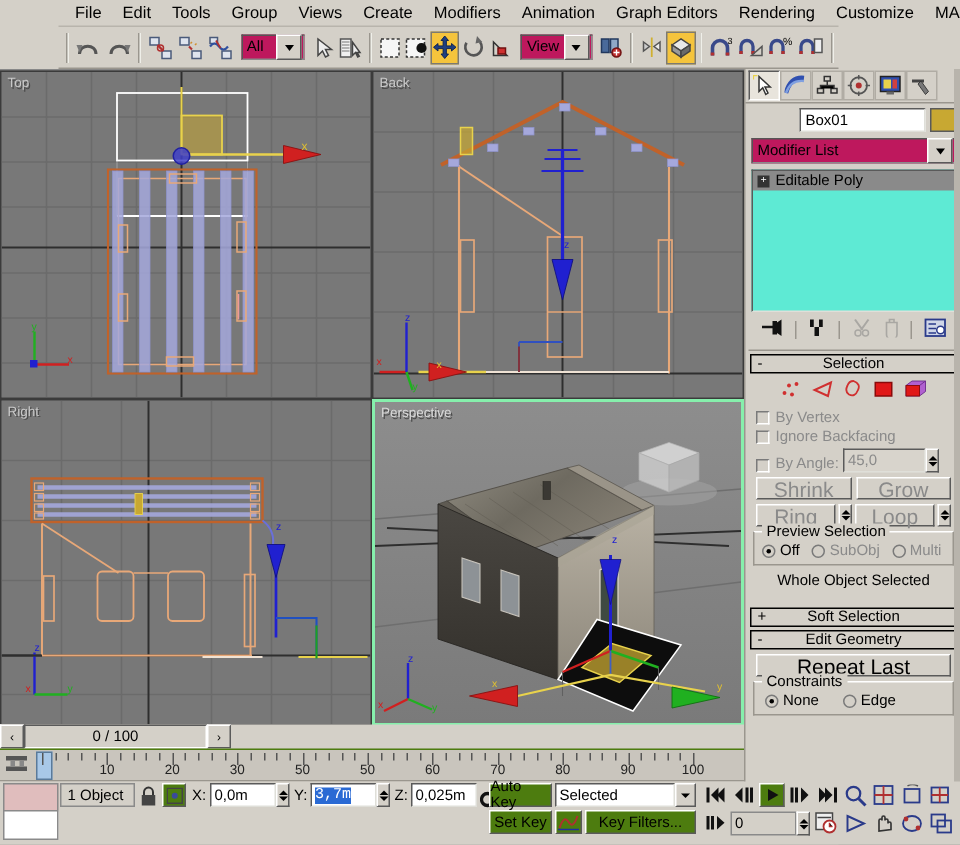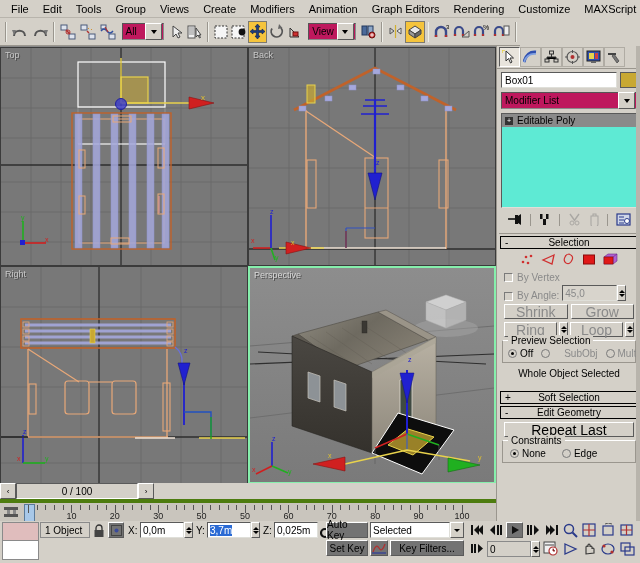--- a/index.html
+++ b/index.html
@@ -1,21 +1,21 @@
 <!DOCTYPE html>
 <html><head>
 <meta charset="utf-8">
 <style>
   html,body{margin:0;padding:0;background:#d4d0c8;}
   body{
     width:640px;height:563px;overflow:hidden;
     font-family:"Liberation Sans",sans-serif;font-size:10px;color:#000;
     -webkit-font-smoothing:none;
   }
-  .app{position:relative;width:520px;height:563px;background:#d4d0c8;}
+  .app{position:relative;width:520px;height:563px;background:#d4d0c8;padding-left:39px;}
 
   
   .menubar{height:17px;background:#d4d0c8;display:flex;align-items:center;padding-left:4px;
            border-bottom:1px solid #b8b4ac;}
   .menu-item{padding:2px 7px;font-size:11px;color:#000;cursor:default;white-space:nowrap;}
 
   
   .toolbar{height:27px;background:#d4d0c8;display:flex;align-items:center;padding-left:2px;
            border-bottom:1px solid #9a968e;}
   .tbtn{width:22px;height:22px;margin:0 0px;display:flex;align-items:center;justify-content:center;
@@ -38,35 +38,35 @@
   .vp.active .vp-label{color:#d8d8d8;}
 
   
   .timefield{position:absolute;left:0;top:483px;width:496px;height:16px;background:#d4d0c8;
              display:flex;align-items:center;}
   .tf-btn{width:14px;height:14px;background:#d4d0c8;border:1px solid #fff;border-right-color:#5a5a5a;
           border-bottom-color:#5a5a5a;display:flex;align-items:center;justify-content:center;font-size:8px;}
   .tf-box{width:120px;height:14px;background:#d4d0c8;border:1px solid #5a5a5a;border-right-color:#fff;
           border-bottom-color:#fff;display:flex;align-items:center;justify-content:center;font-size:10px;}
   .trackbar{position:absolute;left:0;top:499px;width:496px;height:20px;background:#c9c5bd;
-            border-top:4px solid #4d7c0f;border-bottom:1px solid #9a968e;overflow:hidden;}
+            border-top:1px solid #4d7c0f;border-bottom:1px solid #9a968e;overflow:hidden;}
   .tick{position:absolute;top:2px;width:1px;background:#555;}
   .ticklbl{position:absolute;top:8px;font-size:9px;color:#222;transform:translateX(-50%);}
   .slider{position:absolute;top:1px;width:9px;height:17px;background:#a8c8e8;border:1px solid #5a7a9a;}
 
   
   .statusbar{position:absolute;left:0;top:521px;width:640px;height:42px;background:#d4d0c8;}
   .sb-field{height:16px;background:#fff;border:1px solid #5a5a5a;border-right-color:#dfdfd9;
             border-bottom-color:#dfdfd9;display:flex;align-items:center;padding-left:2px;font-size:10px;box-sizing:border-box;}
   .spin{width:9px;height:16px;display:flex;flex-direction:column;justify-content:center;align-items:center;
         background:#d4d0c8;border:1px solid #fff;border-right-color:#5a5a5a;border-bottom-color:#5a5a5a;box-sizing:border-box;}
   .spin i{border-left:3px solid transparent;border-right:3px solid transparent;display:block;}
   .spin i.up{border-bottom:3px solid #000;margin-bottom:1px;}
   .spin i.dn{border-top:3px solid #000;}
-  .btn3d{background:#737373;border:1px solid #fff;border-right-color:#5a5a5a;border-bottom-color:#5a5a5a;
+  .btn3d{background:#4d7c0f;border:1px solid #fff;border-right-color:#5a5a5a;border-bottom-color:#5a5a5a;
          display:flex;align-items:center;justify-content:center;font-size:10px;box-sizing:border-box;}
 
   
   .cmdpanel{position:absolute;left:496px;top:46px;width:144px;height:475px;background:#d4d0c8;
             border-left:1px solid #9a968e;}
   .cp-tabs{display:flex;height:22px;align-items:center;padding-left:2px;border-bottom:1px solid #9a968e;}
   .cp-tab{width:21px;height:20px;display:flex;align-items:center;justify-content:center;
           border:1px solid #b0aca4;box-sizing:border-box;background:#d4d0c8;}
   .cp-tab.sel{background:#e8e4dc;border-color:#5a5a5a #fff #fff #5a5a5a;}
   .namefield{height:16px;background:#fff;border:1px solid #5a5a5a;border-right-color:#dfdfd9;
@@ -636,21 +636,21 @@
 
     <div style="position:absolute;left:128px;top:4px;font-size:10px;">X:</div>
     <div class="sb-field" style="position:absolute;left:140px;top:1px;width:44px;">0,0m</div>
     <div class="spin" style="position:absolute;left:184px;top:1px;">
         <i class="up"></i>
         <i class="dn"></i>
       </div>
 
     <div style="position:absolute;left:196px;top:4px;font-size:10px;">Y:</div>
     <div class="sb-field" style="position:absolute;left:207px;top:1px;width:44px;">
-        <span style="background:#2a6ad4;color:#fff;">3,7m</span>
+        <span style="background:#2a6ad4;color:#fff;font-family:Liberation Mono, monospace;">3,7m</span>
       </div>
     <div class="spin" style="position:absolute;left:251px;top:1px;">
         <i class="up"></i>
         <i class="dn"></i>
       </div>
 
     <div style="position:absolute;left:263px;top:4px;font-size:10px;">Z:</div>
     <div class="sb-field" style="position:absolute;left:274px;top:1px;width:44px;overflow:hidden;">0,025m</div>
 
     <div style="position:absolute;left:320px;top:5px;">
@@ -818,21 +818,21 @@
           </svg>
       </div>
       <div class="cp-tab">
         <svg width="15" height="14" viewBox="0 0 15 14">
             <path d="M1 3 h8 v2 h-8 Z" fill="#444"></path>
             <path d="M7 4 L12 11 L10 13 L5 6 Z" fill="#777" stroke="#333" stroke-width="0.6"></path>
           </svg>
       </div>
     </div>
 
-    <div style="display:flex;align-items:center;padding:3px 3px 0 4px;gap:3px;">
+    <div style="display:flex;align-items:center;padding:3px 3px 0 4px;gap:3px;margin-left:32px;">
       <div class="namefield" style="flex:1;">Box01</div>
       <div class="colorswatch"></div>
     </div>
 
     <div class="combo" style="margin:4px 4px 0 4px;height:17px;">
       <span class="val">Modifier List</span>
       <div class="arrow">
           <i></i>
         </div>
     </div>
@@ -921,20 +921,24 @@
               <path d="M1 4 L5 1 L14 1 L14 8 L10 11 L1 11 Z" fill="#b060d0" stroke="#6a2a8a" stroke-width="0.6"></path>
               <path d="M1 4 L10 4 L10 11 M10 4 L14 1" stroke="#6a2a8a" stroke-width="0.6" fill="none"></path>
               <rect x="1" y="4" width="9" height="7" fill="#e01818" stroke="#8a0a0a" stroke-width="0.6"></rect>
             </svg>
         </div>
       </div>
       <div class="chk">
         <div class="chkbox"></div>
         <span>By Vertex</span>
       </div>
+      <div class="chk">
+        <div class="chkbox"></div>
+        <span>Ignore Backfacing</span>
+      </div>
       <div class="chk" style="align-items:flex-end;">
         <div class="chkbox"></div>
         <span>By Angle:</span>
         <div class="sb-field" style="width:55px;margin-left:3px;color:#8a8a8a;background:#d8d4cc;">45,0</div>
         <div class="spin">
             <i class="up"></i>
             <i class="dn"></i>
           </div>
       </div>
       <div style="display:flex;gap:3px;margin:3px 4px;">
@@ -953,21 +957,21 @@
             <i class="dn"></i>
           </div>
       </div>
       <div class="grp">
         <div class="grp-title">Preview Selection</div>
         <div style="display:flex;align-items:center;padding-left:2px;">
           <div class="radio">
             <div class="rdot on"></div>
             <span>Off</span>
           </div>
-          <div class="radio" style="color:#8a8a8a;gap:11px;">
+          <div class="radio" style="color:#8a8a8a;">
             <div class="rdot"></div>
             <span>SubObj</span>
           </div>
           <div class="radio" style="color:#8a8a8a;margin-right:0;">
             <div class="rdot"></div>
             <span>Multi</span>
           </div>
         </div>
       </div>
       <div style="text-align:center;font-size:10px;margin-top:5px;">Whole Object Selected</div>

